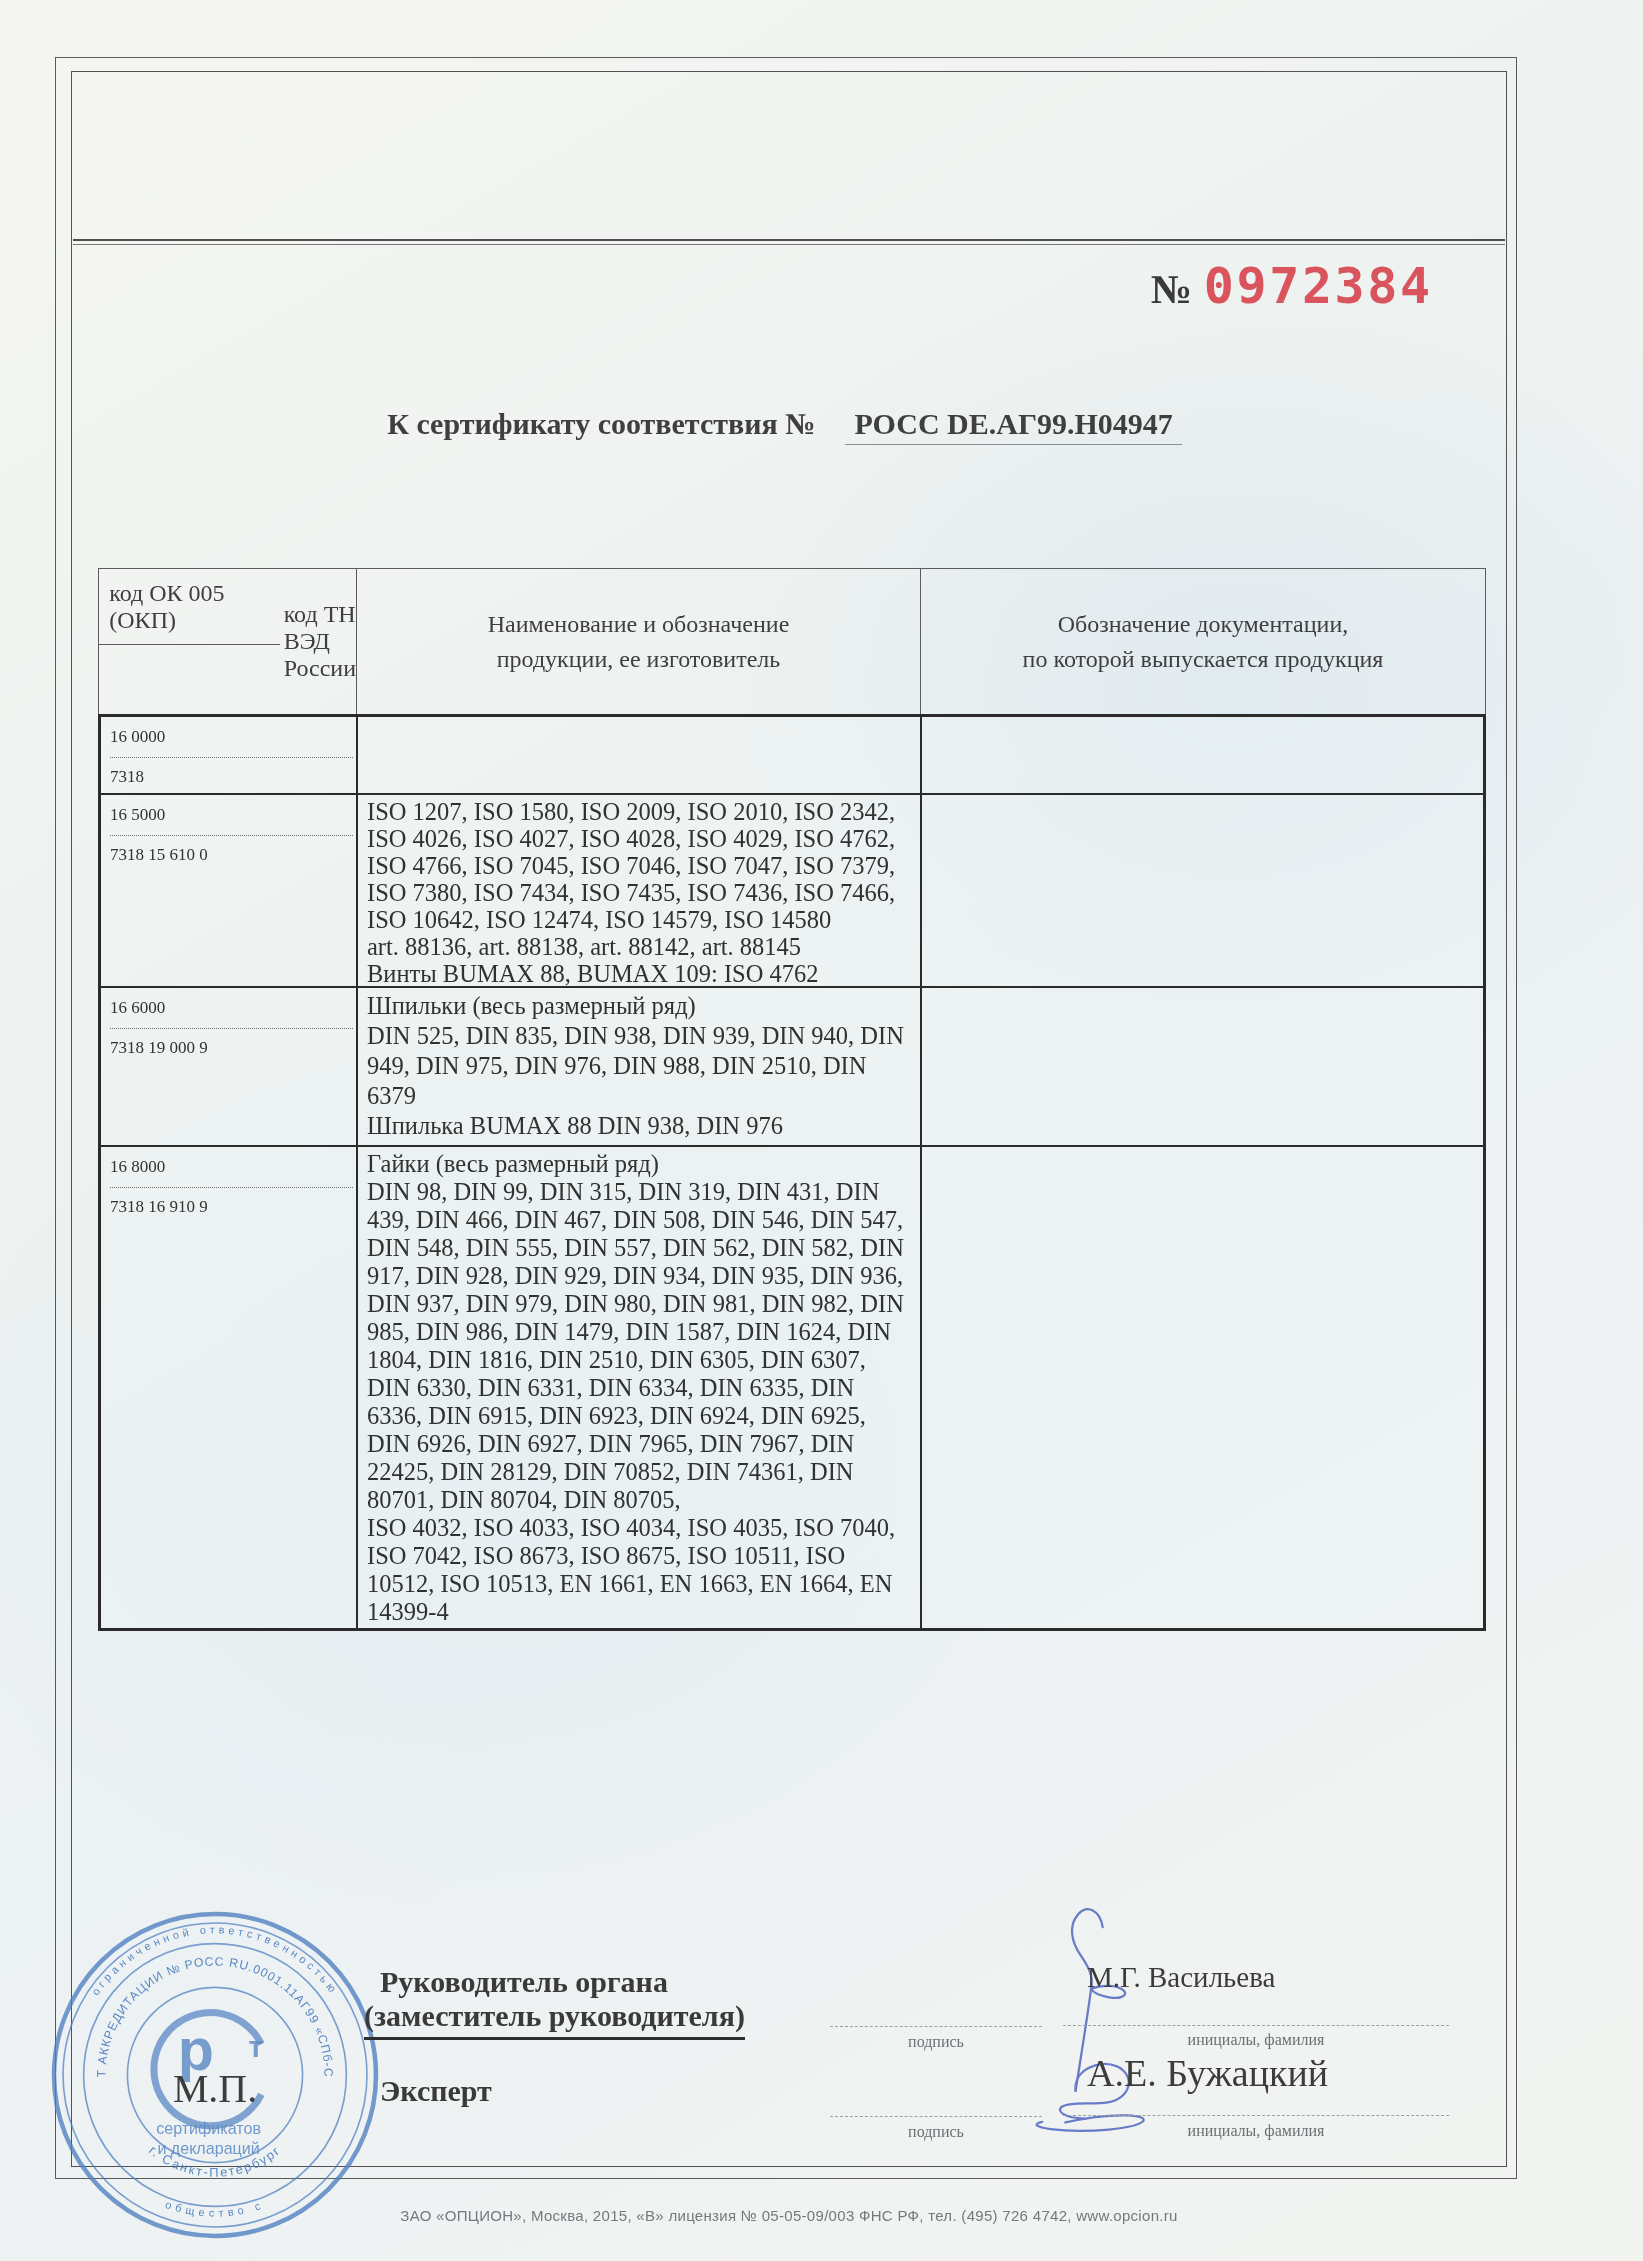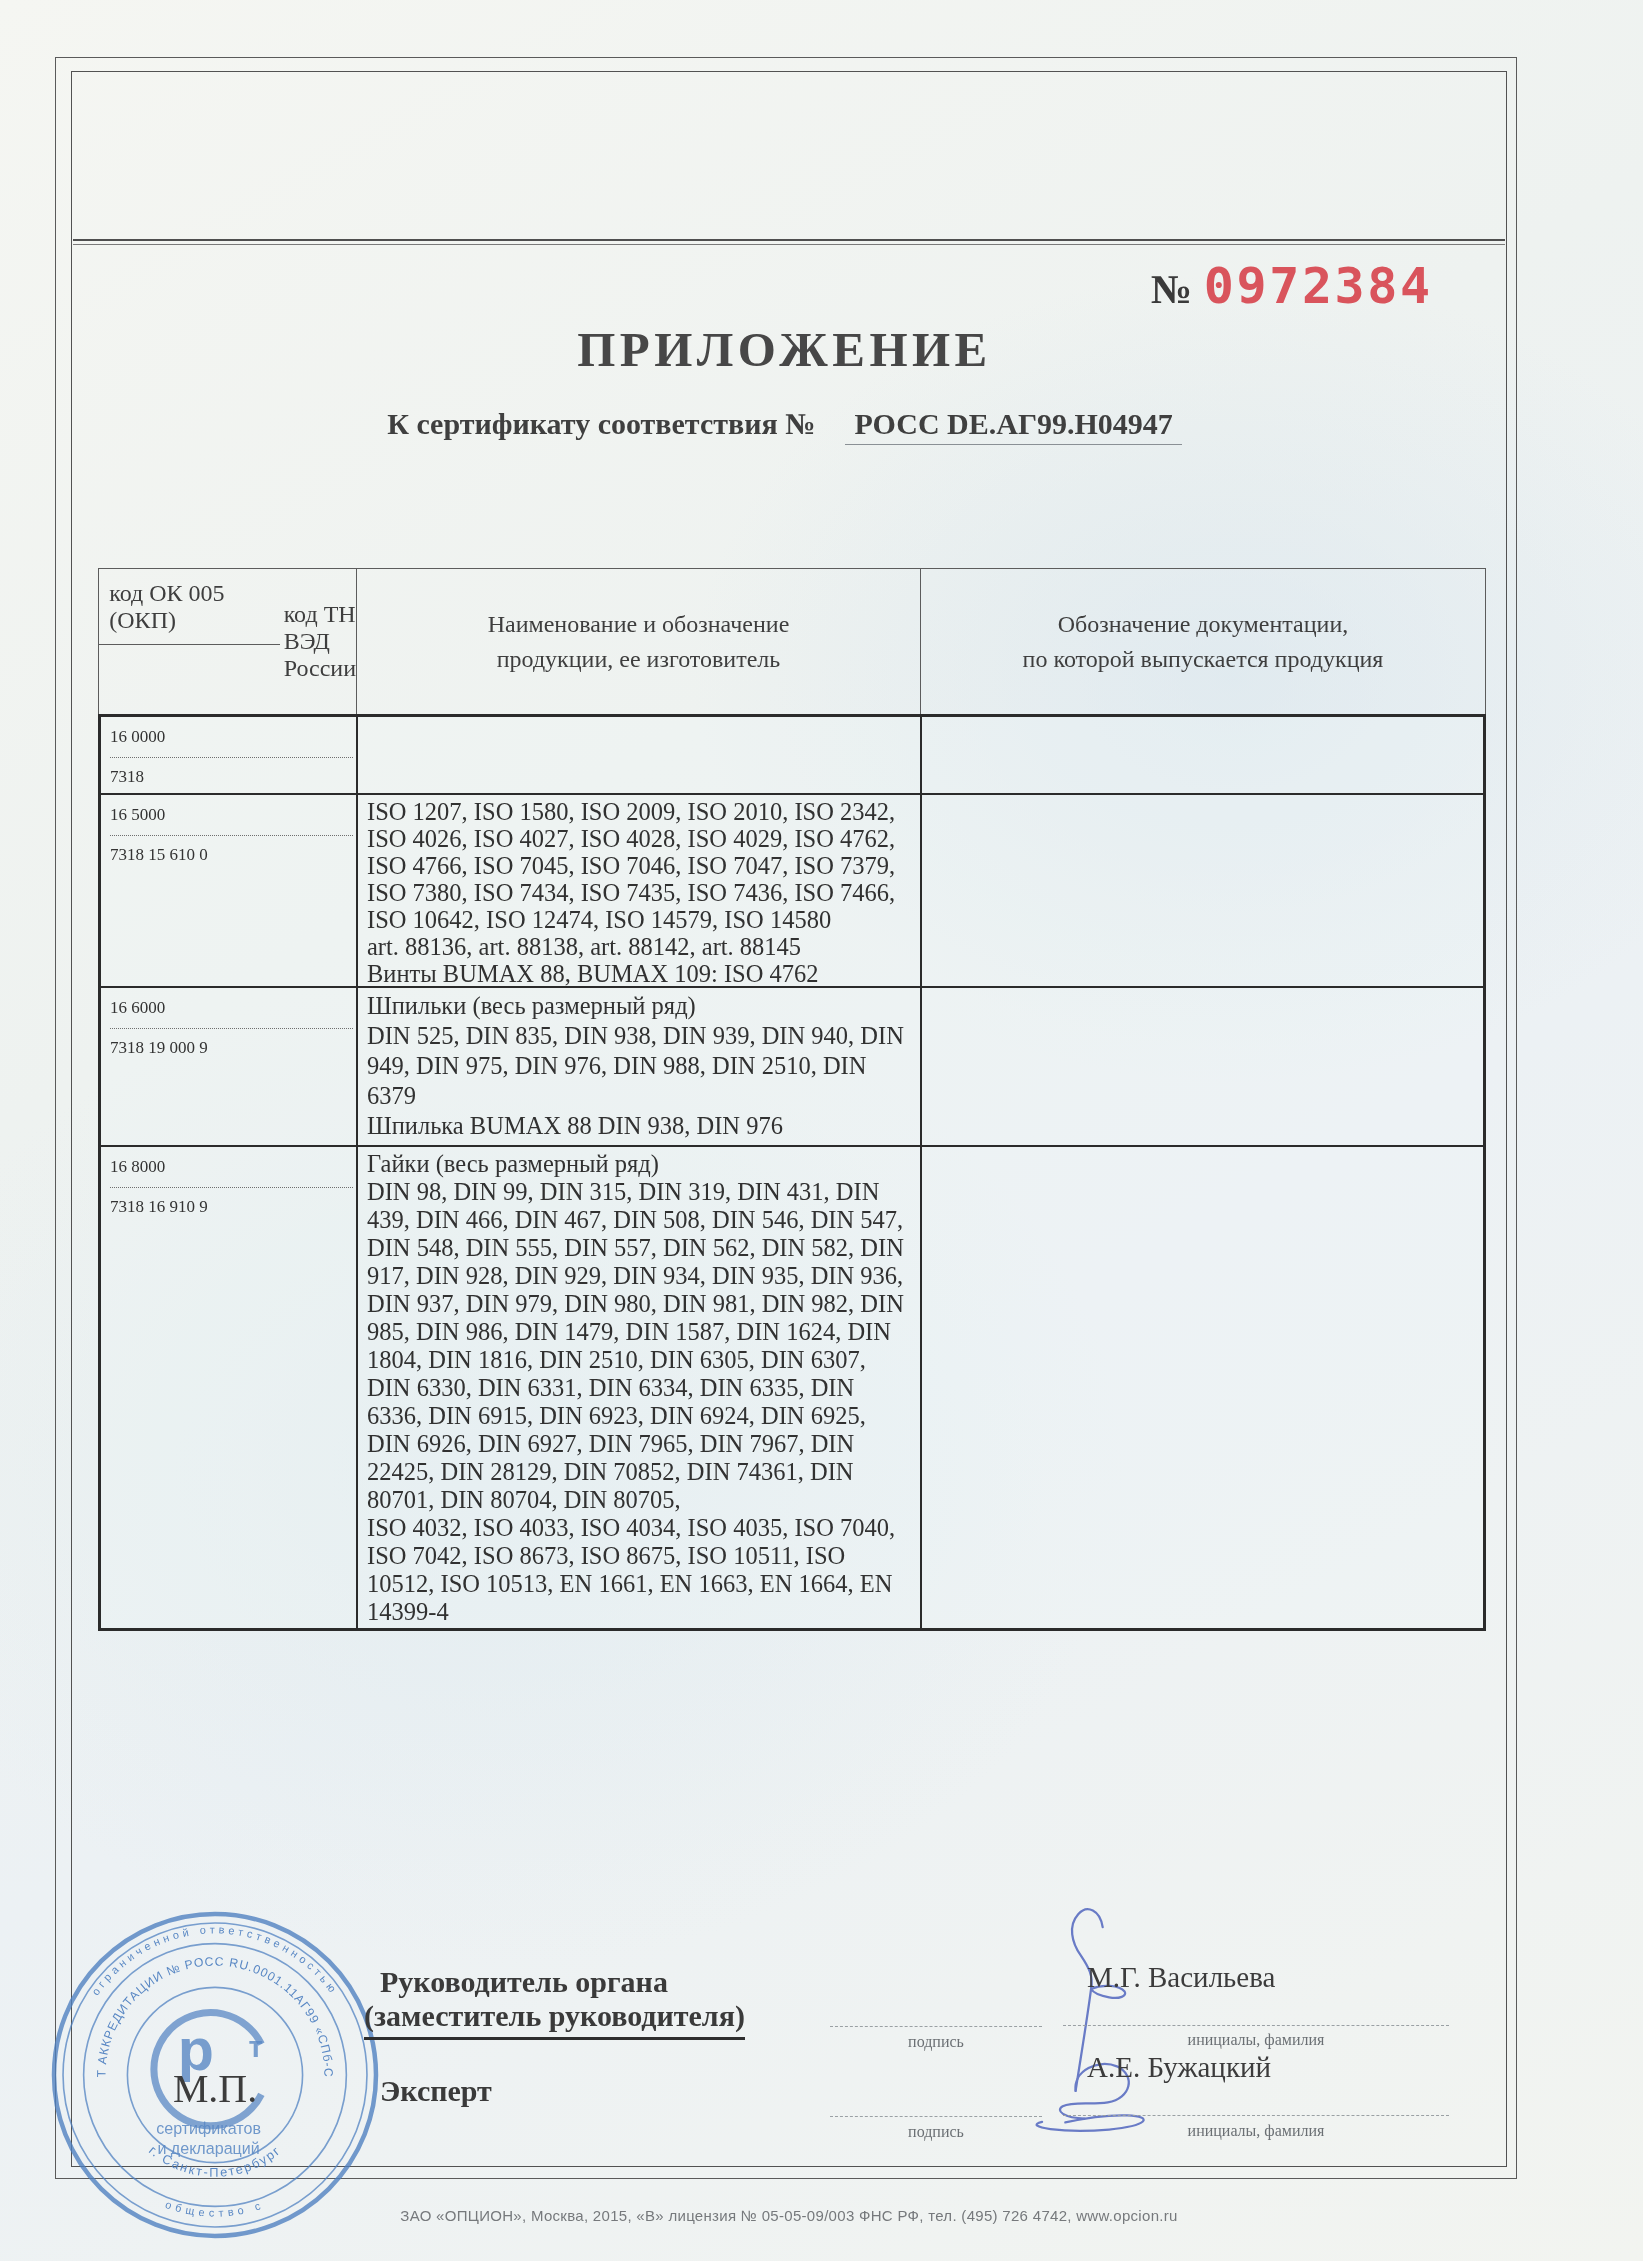--- a/index.html
+++ b/index.html
@@ -66,21 +66,21 @@
   .sigline.s2 { left:830px; top:2116px; width:212px; }
   .nameline { position:absolute; height:0; border-top:1.3px dashed #9aa0a4; }
   .nameline.n1 { left:1063px; top:2025px; width:386px; }
   .nameline.n2 { left:1063px; top:2115px; width:386px; }
   .caption { position:absolute; font-size:16px; color:#6b7074; font-family:"Liberation Serif",serif; }
   .cap-sig1 { left:830px; top:2033px; width:212px; text-align:center; }
   .cap-sig2 { left:830px; top:2123px; width:212px; text-align:center; }
   .cap-nam1 { left:1063px; top:2031px; width:386px; text-align:center; }
   .cap-nam2 { left:1063px; top:2122px; width:386px; text-align:center; }
   .name1 { position:absolute; left:1087px; top:1961px; font-size:29px; color:#3c3c3c; }
-  .name2 { position:absolute; left:1087px; top:2051px; font-size:29px; color:#3c3c3c; }
+  .name2 { position:absolute; left:1087px; top:2051px; font-size:38px; color:#3c3c3c; }
 
   .stamp { position:absolute; left:45px; top:1905px; width:340px; height:340px; opacity:.92; }
   .sig-scrawl { position:absolute; left:966px; top:1900px; width:245px; height:245px; }
 
   .footer { position:absolute; left:73px; top:2207px; width:1432px; text-align:center;
             font-family:"Liberation Sans","DejaVu Sans",sans-serif; font-size:15px; color:#76797c; letter-spacing:0.3px; }
 </style>
 </head>
 <body>
 
@@ -89,21 +89,20 @@
   <div class="frame-outer"></div>
   <div class="frame-inner"></div>
 
   <div class="header-rule"></div>
 
   <div class="doc-number">
     <span class="no-sign">№</span>
     <span class="no-digits">0972384</span>
   </div>
 
-  <div class="title">ПРИЛОЖЕНИЕ</div>
 
   <div class="cert-line">
     <span>К сертификату соответствия №</span>
     <span>&nbsp;&nbsp;</span>
     <span class="cert-num">РОСС DE.АГ99.Н04947</span>
   </div>
 
 
   <div class="thead">
     <div class="c1">

